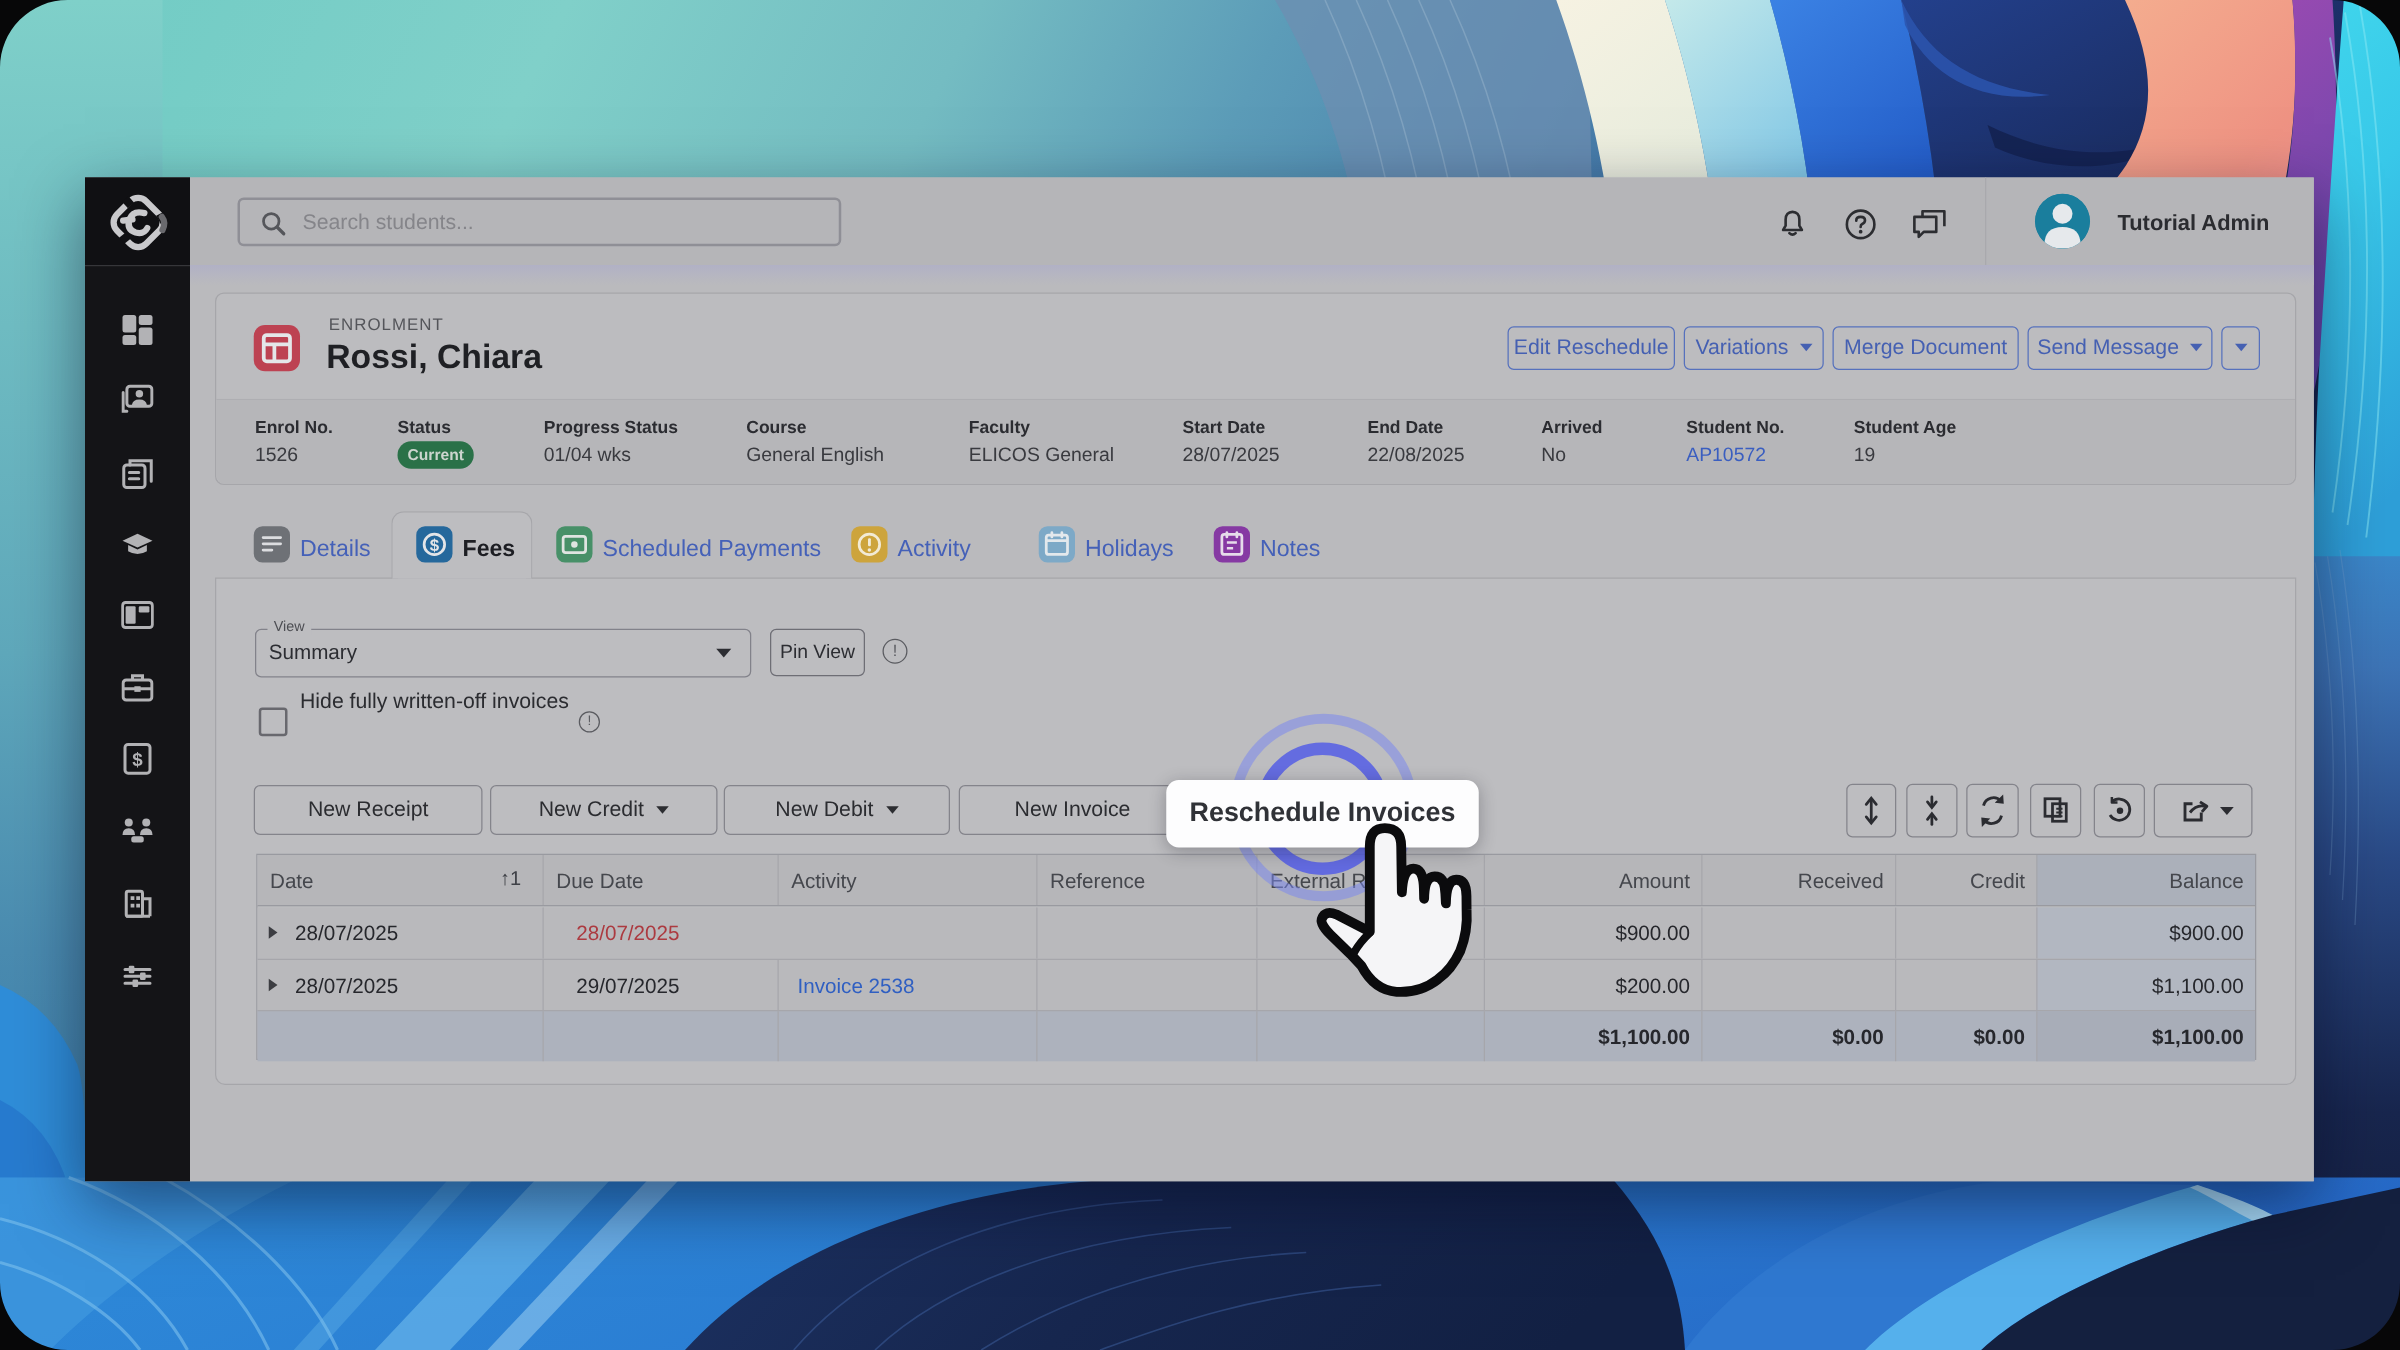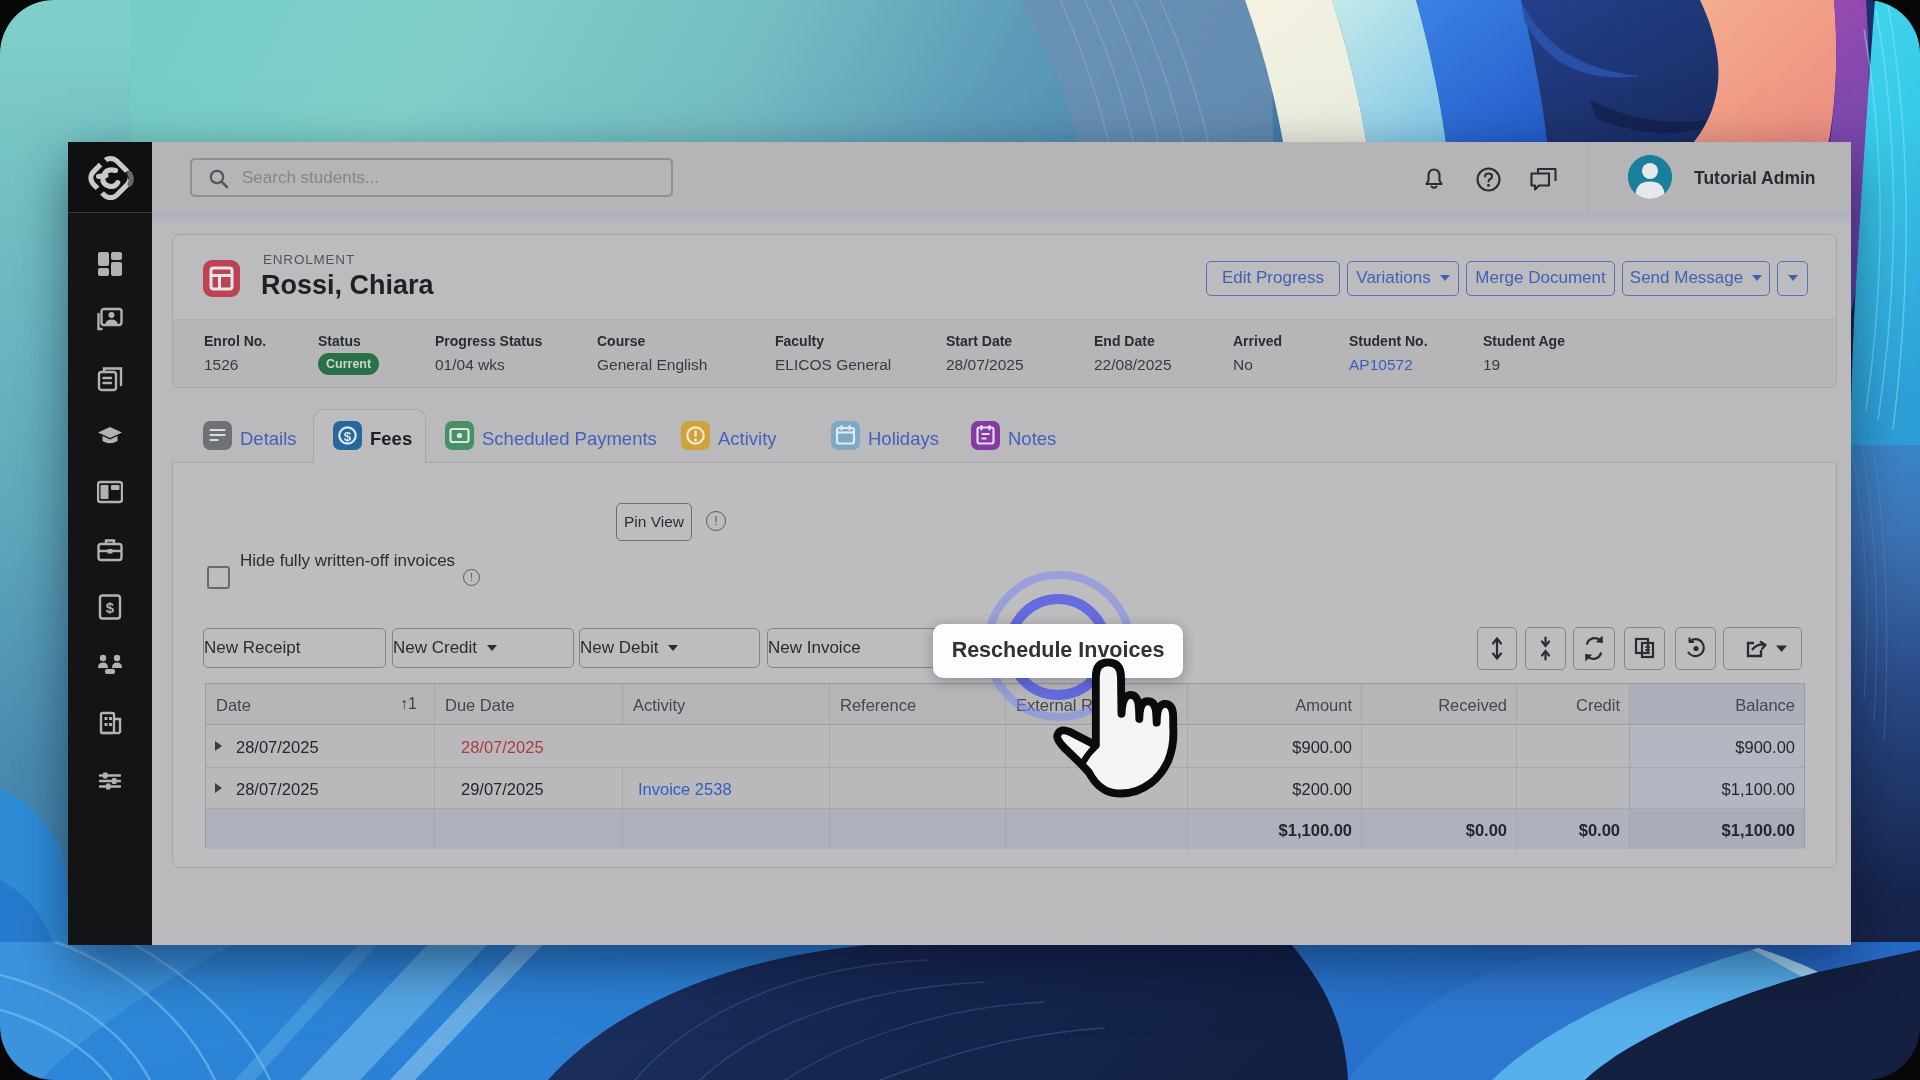--- a/index.html
+++ b/index.html
@@ -45,21 +45,21 @@
   
   #panel { position:absolute; left:20px; top:250px; width:1665px; height:406px; background:#bdbdc0; border:1px solid #a6a6aa; border-radius:0 0 8px 8px; z-index:1; }
   #vsel { position:absolute; left:31px; top:40px; width:397px; height:39px; border:1.5px solid #82828a; border-radius:5px; }
   #vsel .vl { position:absolute; left:9px; top:-8px; font-size:11.5px; color:#4d4e53; background:#bdbdc0; padding:0 5px; }
   #vsel .vv { position:absolute; left:10px; top:9px; font-size:16.5px; color:#2c2d32; }
   #vsel .va { position:absolute; right:15px; top:15px; width:0; height:0; border-left:6.5px solid transparent; border-right:6.5px solid transparent; border-top:7.5px solid #2c2d32; }
   #pinview { position:absolute; left:443px; top:40px; width:76px; height:38px; border:1.5px solid #6e6e75; border-radius:5px; font-size:15.5px; color:#2c2d32; text-align:center; line-height:35px; }
   .infoc { position:absolute; border:1.5px solid #5a5b60; border-radius:50%; color:#5a5b60; text-align:center; }
   #cb { position:absolute; left:34px; top:103px; width:23px; height:23px; border:2px solid #68686e; border-radius:3px; }
   #cblab { position:absolute; left:67px; top:88px; font-size:17px; color:#2b2c30; }
-  .gbtn { position:absolute; top:165px; height:40px; border:1px solid #84848b; border-radius:5px; font-size:17px; color:#2b2c30; text-align:left; line-height:38px; }
+  .gbtn { position:absolute; top:165px; height:40px; border:1px solid #84848b; border-radius:5px; font-size:17px; color:#2b2c30; text-align:center; line-height:38px; }
   .tbtn { position:absolute; top:164px; height:43px; border:1px solid #84848b; border-radius:5px; }
   
   #tbl { position:absolute; left:32px; top:220px; width:1600px; height:165px; border:1px solid #999aa0; }
   .hrow { position:absolute; left:0; top:0; width:1598px; height:41px; background:#b6b6b9; border-bottom:1px solid #999aa0; }
   .trow { position:absolute; left:0; width:1598px; height:41px; background:#b9b9bc; }
   .cell { position:absolute; top:0; height:100%; }
   .cl { border-left:1px solid #a6a6ab; }
   .htxt { position:absolute; left:10px; top:12px; font-size:16.5px; color:#45474d; }
   .ctxt { position:absolute; left:30px; top:12px; font-size:16.5px; color:#26272c; }
   .rtxt { position:absolute; right:9px; top:12px; font-size:16.5px; color:#26272c; }
@@ -357,21 +357,21 @@
         <svg width="37" height="37" viewBox="0 0 37 37">
             <g fill="none" stroke="#e4e6e9" stroke-width="3">
               <rect x="8" y="8" width="21" height="21" rx="2.5"></rect>
               <path d="M8 15.5 L29 15.5"></path>
               <path d="M16.5 15.5 L16.5 29"></path>
             </g>
           </svg>
       </div>
       <div class="elab">ENROLMENT</div>
       <div class="ename">Rossi, Chiara</div>
-      <div class="bbtn" style="left:1033px;width:134px;"><span>Edit Progress</span></div>
+      <div class="bbtn" style="left:1033px;width:134px;"><span>Edit Reschedule</span></div>
       <div class="bbtn" style="left:1174px;width:112px;"><span>Variations<i class="caret"></i></span></div>
       <div class="bbtn" style="left:1293px;width:149px;"><span>Merge Document</span></div>
       <div class="bbtn" style="left:1449px;width:148px;"><span>Send Message<i class="caret"></i></span></div>
       <div class="bbtn" style="left:1604px;width:31px;"><span><i class="caret" style="margin-left:0;"></i></span></div>
       <div id="inforow">
         <div class="fld" style="left:31px;">
             <div class="l">Enrol No.</div>
             <div class="v">1526</div>
           </div>
         <div class="fld" style="left:145px;">
@@ -453,20 +453,25 @@
       </div>
     <div class="tab" style="left:819px;">
         <div class="tico" style="left:0;background:#8639a3;"><svg width="29" height="29" viewBox="0 0 29 29">
             <rect x="6.5" y="6.5" width="16" height="16" rx="2" fill="none" stroke="#e6dcea" stroke-width="2.2"></rect>
             <path d="M10.5 5 L10.5 8.5 M18.5 5 L18.5 8.5" stroke="#e6dcea" stroke-width="2.2" stroke-linecap="round"></path>
             <path d="M10.5 13 L18.5 13 M10.5 17.5 L15.5 17.5" stroke="#e6dcea" stroke-width="2"></path>
           </svg></div>
         <div class="tlab" style="left:37px;">Notes</div>
       </div>
     <div id="panel">
+      <div id="vsel">
+          <span class="vl">View</span>
+          <span class="vv">Summary</span>
+          <span class="va"></span>
+        </div>
       <div id="pinview">Pin View</div>
       <div class="infoc" style="left:533px;top:48px;width:20px;height:20px;font-size:13px;line-height:17px;">!</div>
       <div id="cb"></div>
       <div id="cblab">Hide fully written-off invoices</div>
       <div class="infoc" style="left:290px;top:106px;width:17px;height:17px;font-size:11px;line-height:14px;">!</div>
       <div class="gbtn" style="left:30px;width:183px;">New Receipt</div>
       <div class="gbtn" style="left:219px;width:182px;">New Credit<i class="caretd"></i></div>
       <div class="gbtn" style="left:406px;width:181px;">New Debit<i class="caretd"></i></div>
       <div class="gbtn" style="left:594px;width:182px;">New Invoice</div>
       <div class="tbtn" style="left:1304px;width:40px;"><svg width="38" height="41" viewBox="0 0 38 41">

